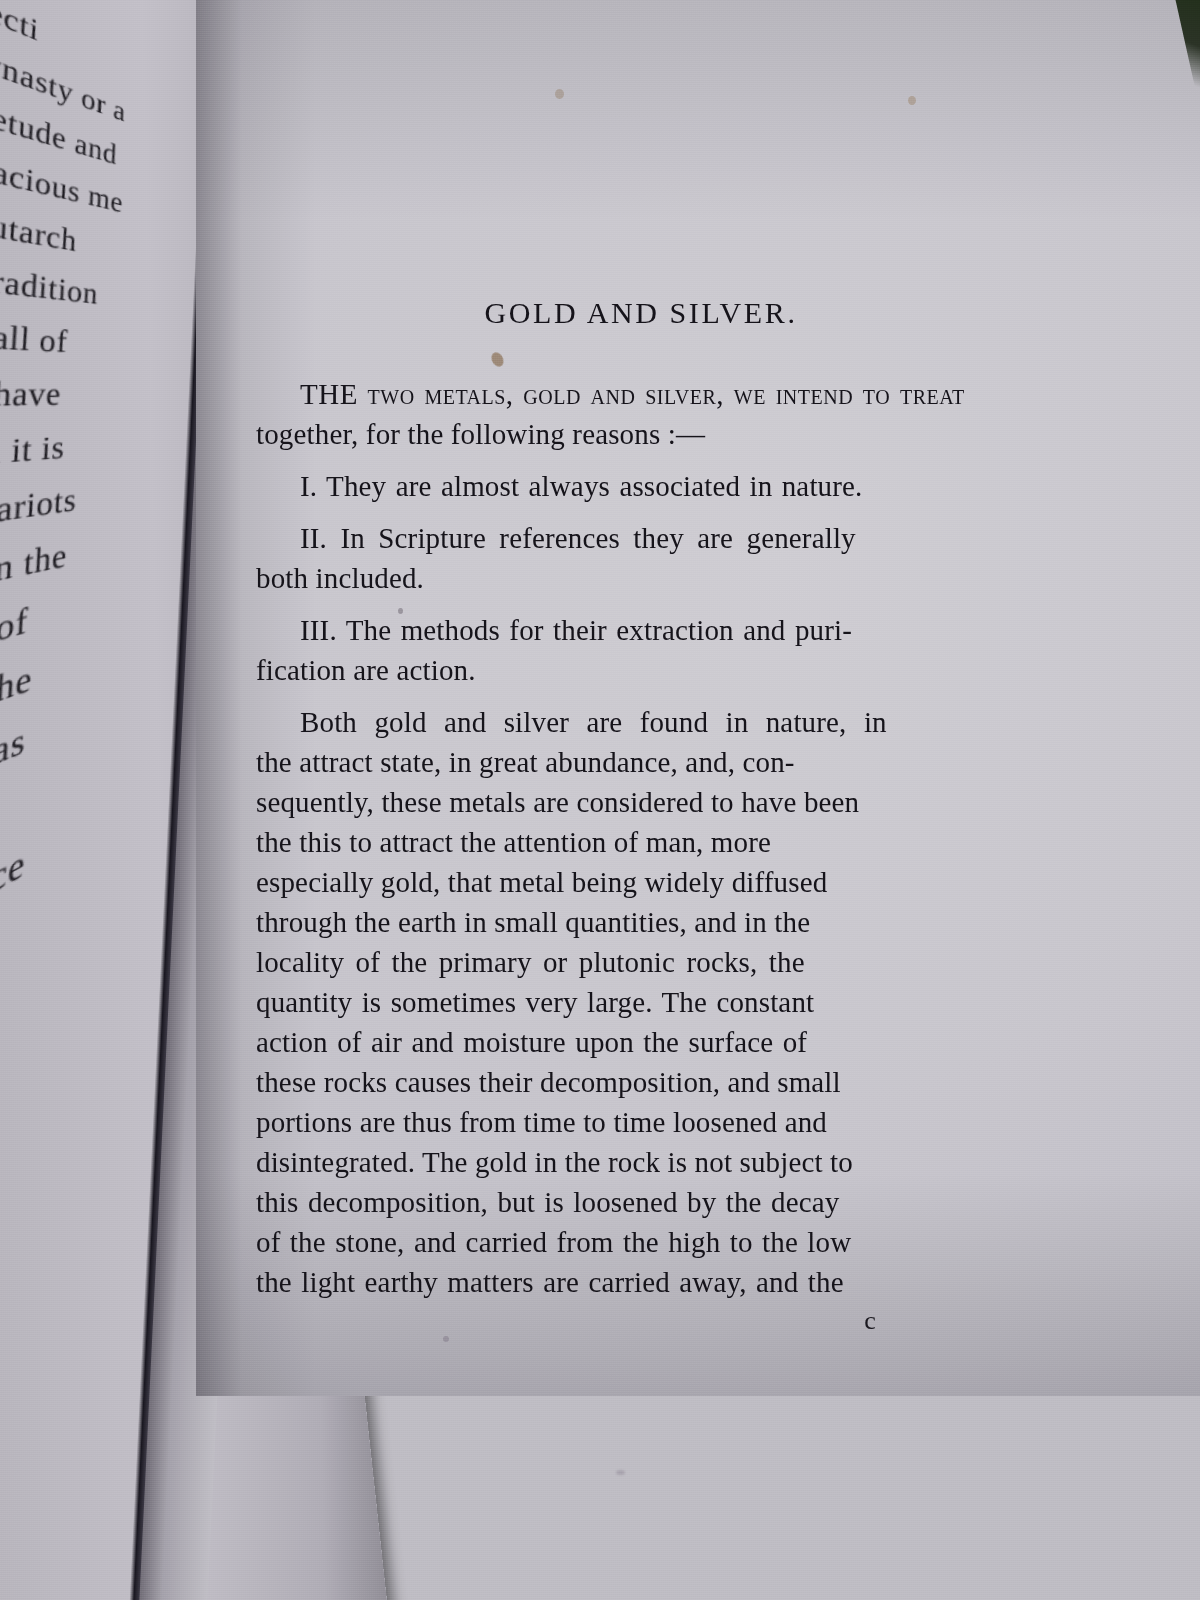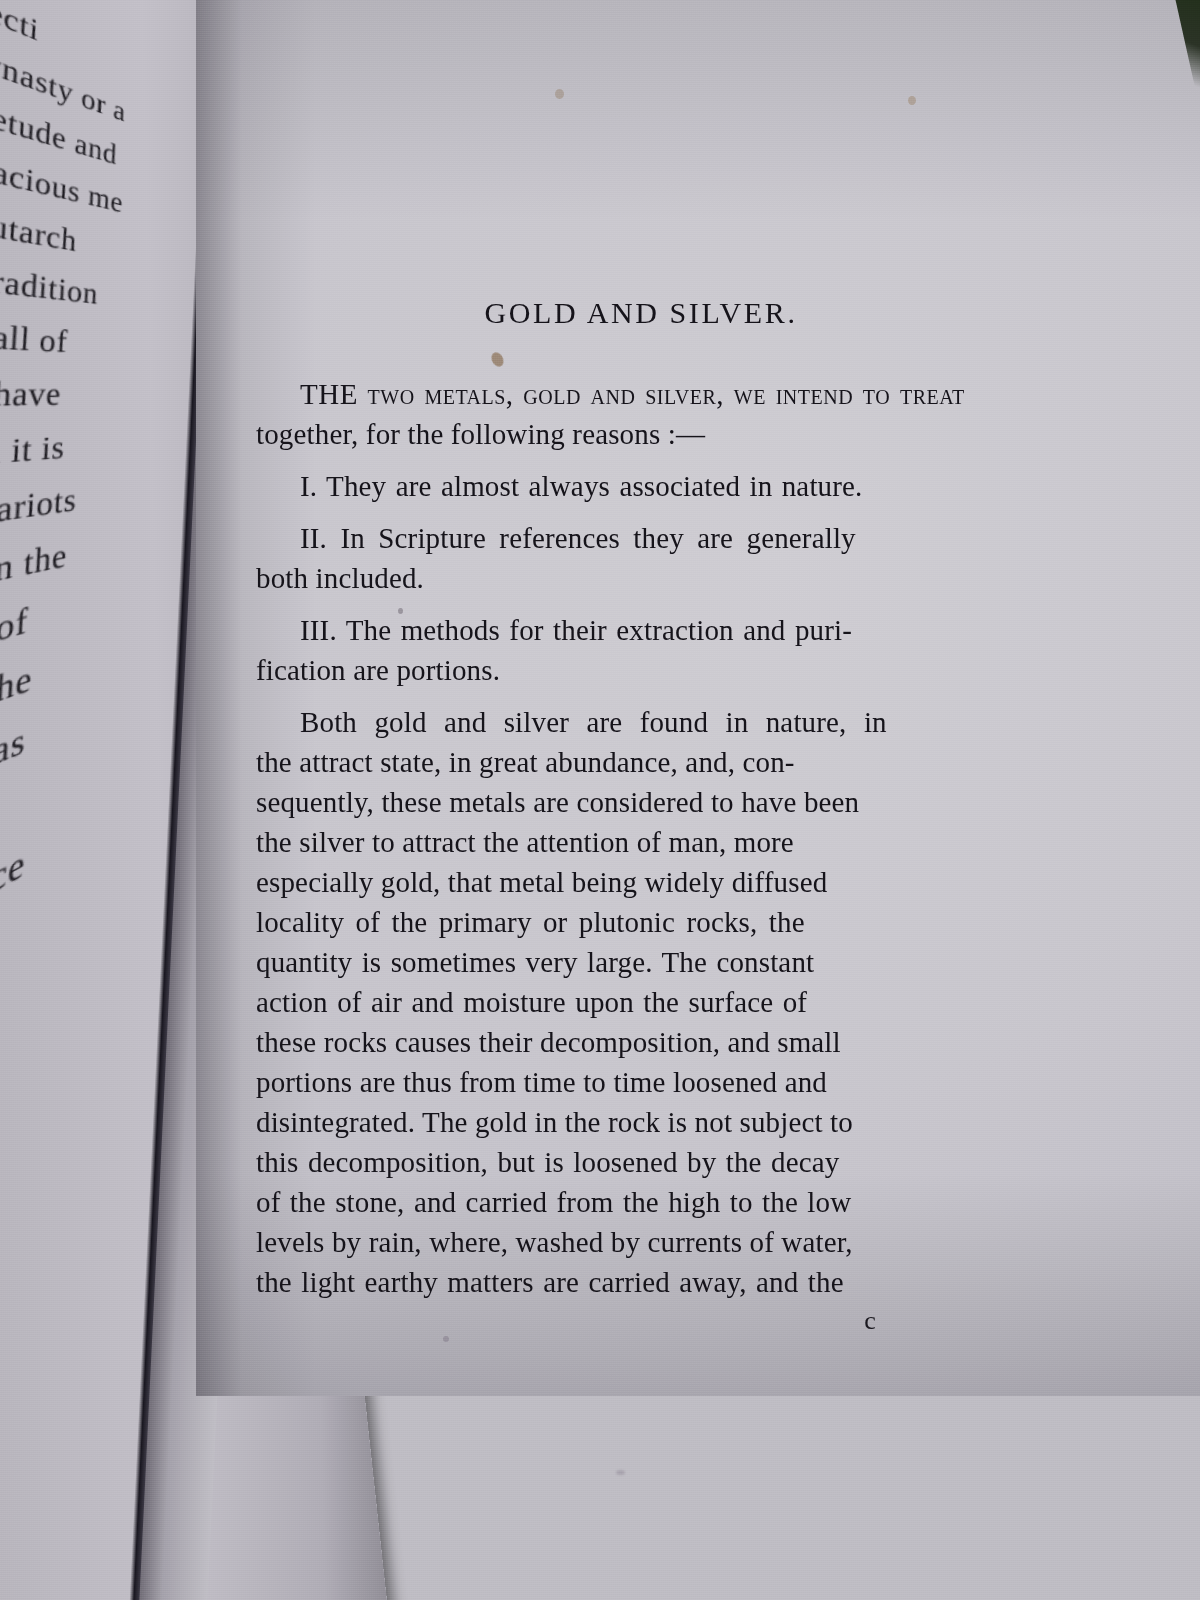--- a/index.html
+++ b/index.html
@@ -255,38 +255,38 @@
         <span class="para-line j1"><span class="lead-indent"></span><span>I.  They are almost always associated in nature.</span></span>
       </p>
 
       <p class="para">
         <span class="para-line j3"><span class="lead-indent"></span><span>II.  In Scripture references they are generally</span></span>
         <span class="para-line j0">both included.</span>
       </p>
 
       <p class="para">
         <span class="para-line j1"><span class="lead-indent"></span><span>III.  The methods for their extraction and puri-</span></span>
-        <span class="para-line j0">fication are portions.</span>
+        <span class="para-line j0">fication are action.</span>
       </p>
 
       <p class="para">
         <span class="para-line j5"><span class="lead-indent"></span><span>Both gold and silver are found in nature, in</span></span>
         <span class="para-line j0">the  attract  state,  in  great  abundance,  and,  con-</span>
         <span class="para-line j0">sequently, these metals are considered to have been</span>
-        <span class="para-line j0">the  silver  to  attract  the  attention  of  man,  more</span>
+        <span class="para-line j0">the  this  to  attract  the  attention  of  man,  more</span>
         <span class="para-line j0">especially  gold,  that  metal  being  widely  diffused</span>
+        <span class="para-line j0">through  the  earth  in  small  quantities,  and  in  the</span>
         <span class="para-line j2">locality  of  the  primary  or  plutonic  rocks,  the</span>
         <span class="para-line j1">quantity  is  sometimes  very large.   The  constant</span>
         <span class="para-line j1">action  of  air  and  moisture  upon  the  surface  of</span>
         <span class="para-line j0">these  rocks  causes  their  decomposition,  and  small</span>
         <span class="para-line j0">portions  are  thus  from  time  to  time  loosened and</span>
         <span class="para-line j0">disintegrated.   The gold in the rock is not subject to</span>
         <span class="para-line j1">this  decomposition,  but  is  loosened  by  the  decay</span>
         <span class="para-line j1">of the stone, and carried from the high to the low</span>
-        <span class="para-line j0">levels by rain, where, washed by currents of water,</span>
         <span class="para-line j1">the light earthy matters are carried away, and the</span>
       </p>
     </div>
 
     <div class="signature">c</div>
 
     <span class="fox f1"></span>
     <span class="fox f2"></span>
     <span class="fox f3"></span>
     <span class="fox f4"></span>

